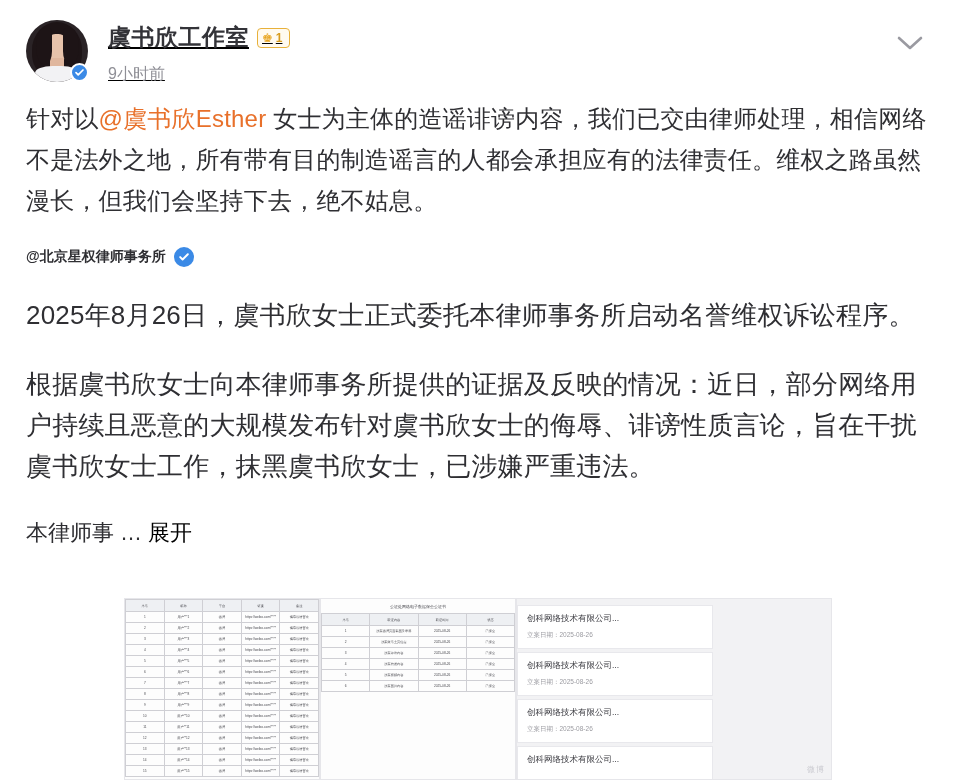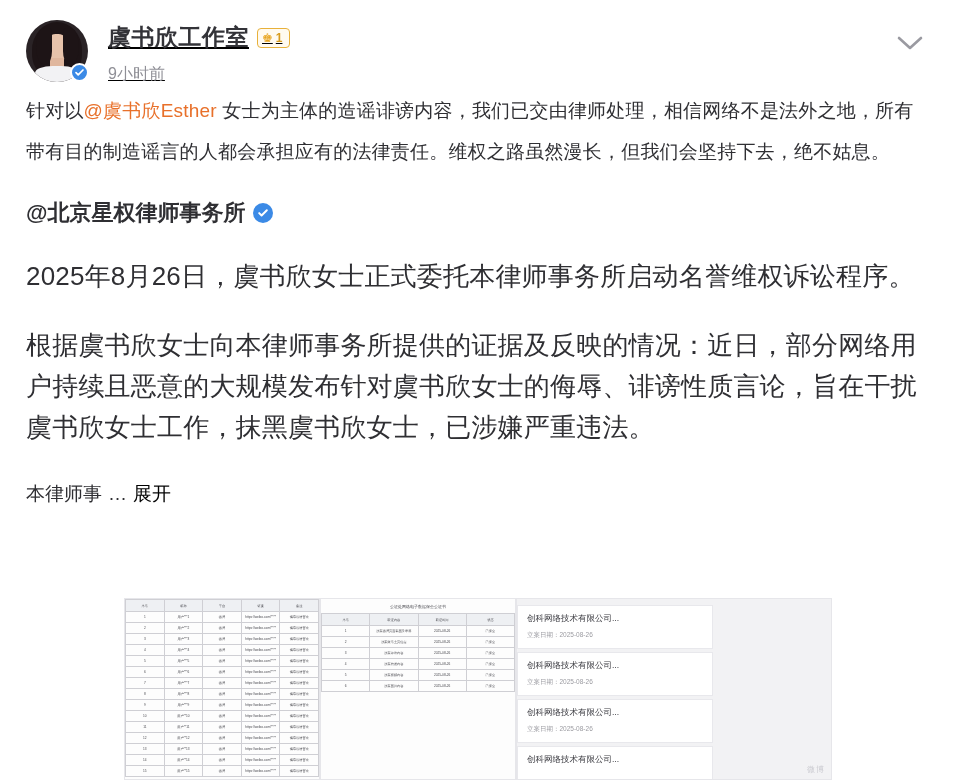--- a/index.html
+++ b/index.html
@@ -144,52 +144,53 @@
     right: 2px;
     top: 8px;
     width: 34px;
     height: 34px;
     display: flex;
     align-items: center;
     justify-content: center;
     cursor: pointer;
   }
   .body-text {
-    font-size: 19px;
+    margin-top: 8px;
+    font-size: 24px;
     line-height: 41px;
     color: #2f2f33;
     letter-spacing: 0.2px;
   }
   .mention {
     color: #e8702a;
   }
   .block-at {
     margin-top: 26px;
-    font-size: 22px;
+    font-size: 14px;
     font-weight: bold;
     color: #2f2f33;
     display: flex;
     align-items: center;
     gap: 8px;
   }
   .topic {
     margin-top: 18px;
     font-size: 20px;
     color: #ec8e4c;
   }
   .para {
     margin-top: 28px;
     font-size: 26px;
     line-height: 41px;
     color: #2f2f33;
     letter-spacing: 0.2px;
   }
   .para-last {
     margin-top: 28px;
-    font-size: 19px;
+    font-size: 22px;
     line-height: 36px;
     color: #2f2f33;
     display: flex;
     align-items: baseline;
     gap: 6px;
   }
   .ellipsis { color: #2f2f33; }
   .expand {
     color: #000000;
     cursor: pointer;

